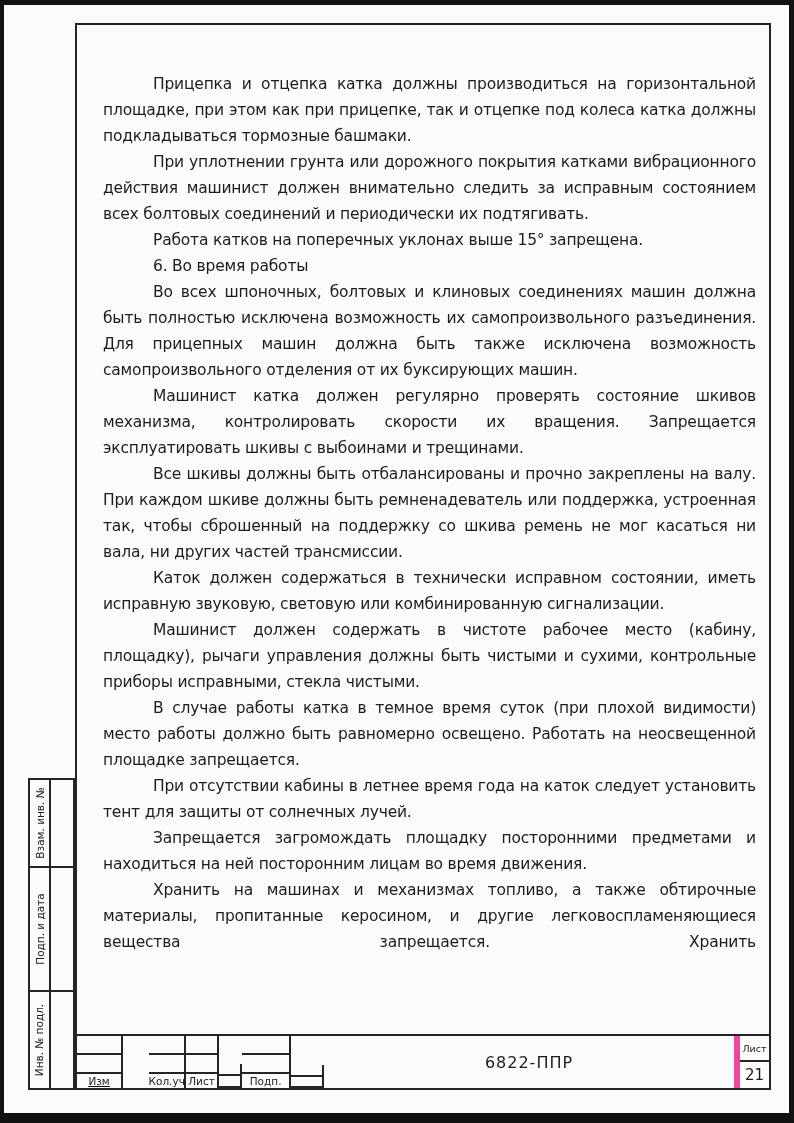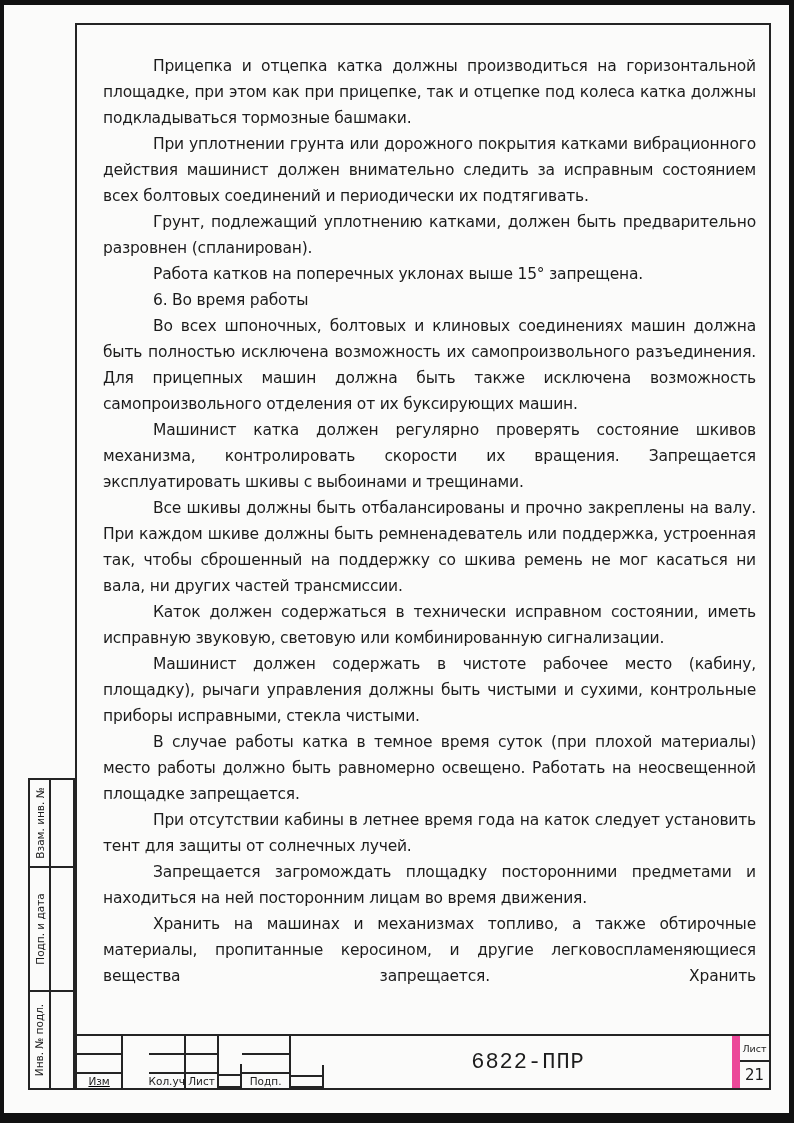--- a/index.html
+++ b/index.html
@@ -19,21 +19,21 @@
   
   .frame {
     position:absolute;
     left:71px; top:18px;          
     width:696px; height:1067px;
     border:2px solid #242424;
   }
   
   .textblock {
     position:absolute;
-    left:99px; top:48px;          
+    left:99px; top:66px;          
     width:653px;
     color:#1c1c1c;
     font-size:15.5px;
     line-height:26px;
     letter-spacing:-0.2px;
     text-align:justify;
   }
   .textblock p { text-indent:50px; }
   .textblock p.fill-last { text-align-last:justify; }
 
@@ -74,23 +74,23 @@
   .tb-grid { width:247px; display:flex; }
   .rev-col { display:flex; flex-direction:column; border-right:2px solid #242424; }
   .rev-col .r1, .rev-col .r2 { height:19px; border-bottom:2px solid #242424; }
   .rev-col .r3 {
     flex:1; display:flex; align-items:center; justify-content:center;
     font-size:10.5px; color:#1c1c1c; white-space:nowrap; overflow:hidden;
   }
   .c1 { width:54px;text-decoration:underline; } .c2 { width:37px;margin-left:26px; } .c3 { width:38px; }
   .c4 { width:23px;margin-top:28px; } .c5 { width:58px; } .c6 { width:38px;margin-top:29px; }
   .tb-main {
-    flex:1; border-right:8px solid #ec4899;
+    flex:1; border-right:6px solid #ec4899;
     display:flex; align-items:center; justify-content:center;
-    font-size:22px; letter-spacing:1px; color:#1c1c1c;font-family:Liberation Mono, monospace;
+    font-size:16px; letter-spacing:1px; color:#1c1c1c;
   }
   .tb-sheet { width:29px; display:flex; flex-direction:column; }
   .tb-sheet .sheet-label {
     height:26px; border-bottom:2px solid #242424;
     display:flex; align-items:center; justify-content:center;
     font-size:9.5px; color:#1c1c1c;
   }
   .tb-sheet .sheet-number {
     flex:1; display:flex; align-items:center; justify-content:center;
     font-size:15px; color:#1c1c1c;
@@ -99,29 +99,28 @@
 </head>
 <body>
 
 <div class="scan">
 
   <div class="frame"></div>
 
   <div class="textblock">
     <p>Прицепка и отцепка катка должны производиться на горизонтальной площадке, при этом как при прицепке, так и отцепке под колеса катка должны подкладываться тормозные башмаки.</p>
     <p>При уплотнении грунта или дорожного покрытия катками вибрационного действия машинист должен внимательно следить за исправным состоянием всех болтовых соединений и периодически их подтягивать.</p>
-    <p>Грунт, подлежащий уплотнению катками, должен быть предварительно разровнен (спланирован).</p>
     <p>Работа катков на поперечных уклонах выше 15° запрещена.</p>
     <p>6. Во время работы</p>
     <p>Во всех шпоночных, болтовых и клиновых соединениях машин должна быть полностью исключена возможность их самопроизвольного разъединения. Для прицепных машин должна быть также исключена возможность самопроизвольного отделения от их буксирующих машин.</p>
     <p>Машинист катка должен регулярно проверять состояние шкивов механизма, контролировать скорости их вращения. Запрещается эксплуатировать шкивы с выбоинами и трещинами.</p>
     <p>Все шкивы должны быть отбалансированы и прочно закреплены на валу. При каждом шкиве должны быть ремненадеватель или поддержка, устроенная так, чтобы сброшенный на поддержку со шкива ремень не мог касаться ни вала, ни других частей трансмиссии.</p>
     <p>Каток должен содержаться в технически исправном состоянии, иметь исправную звуковую, световую или комбинированную сигнализации.</p>
     <p>Машинист должен содержать в чистоте рабочее место (кабину, площадку), рычаги управления должны быть чистыми и сухими, контрольные приборы исправными, стекла чистыми.</p>
-    <p>В случае работы катка в темное время суток (при плохой материалы) место работы должно быть равномерно освещено. Работать на неосвещенной площадке запрещается.</p>
+    <p>В случае работы катка в темное время суток (при плохой видимости) место работы должно быть равномерно освещено. Работать на неосвещенной площадке запрещается.</p>
     <p>При отсутствии кабины в летнее время года на каток следует установить тент для защиты от солнечных лучей.</p>
     <p>Запрещается загромождать площадку посторонними предметами и находиться на ней посторонним лицам во время движения.</p>
     <p class="fill-last">Хранить на машинах и механизмах топливо, а также обтирочные материалы, пропитанные керосином, и другие легковоспламеняющиеся вещества запрещается. Хранить</p>
   </div>
 
   <div class="side-box b1">
     <div class="vlabel">
         <span>Взам. инв. №</span>
       </div>
     <div class="divider"></div>

